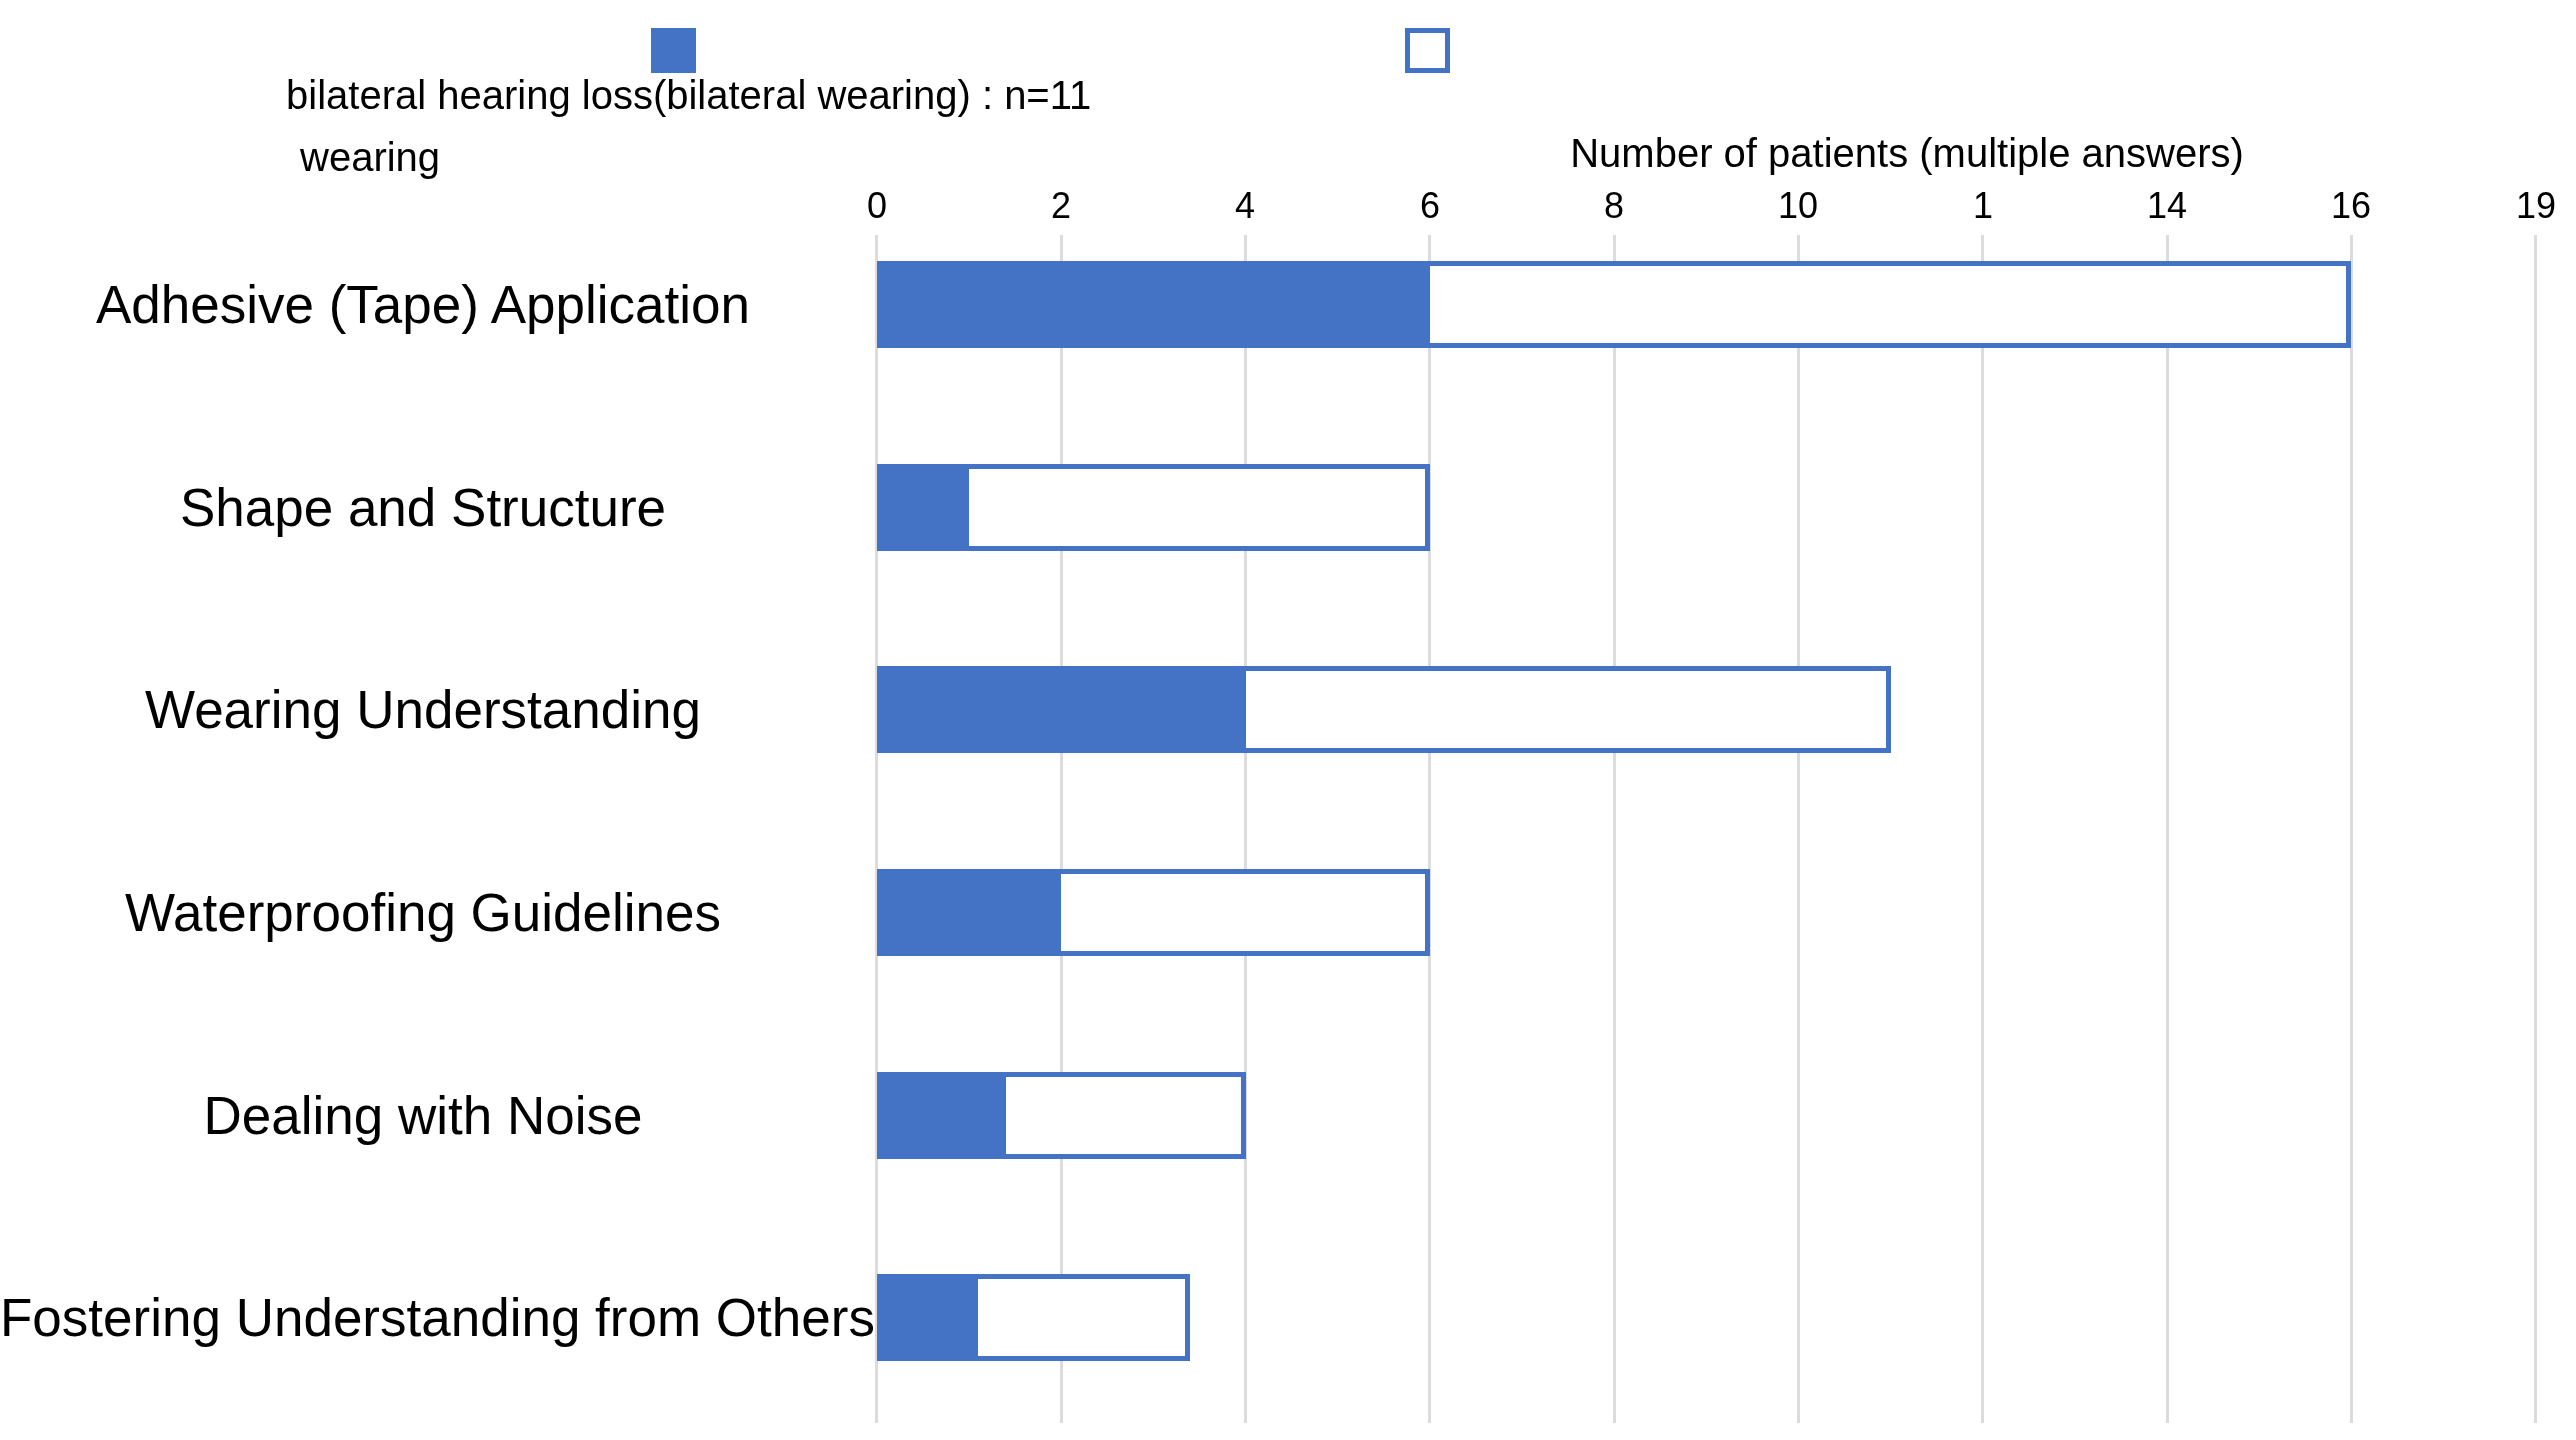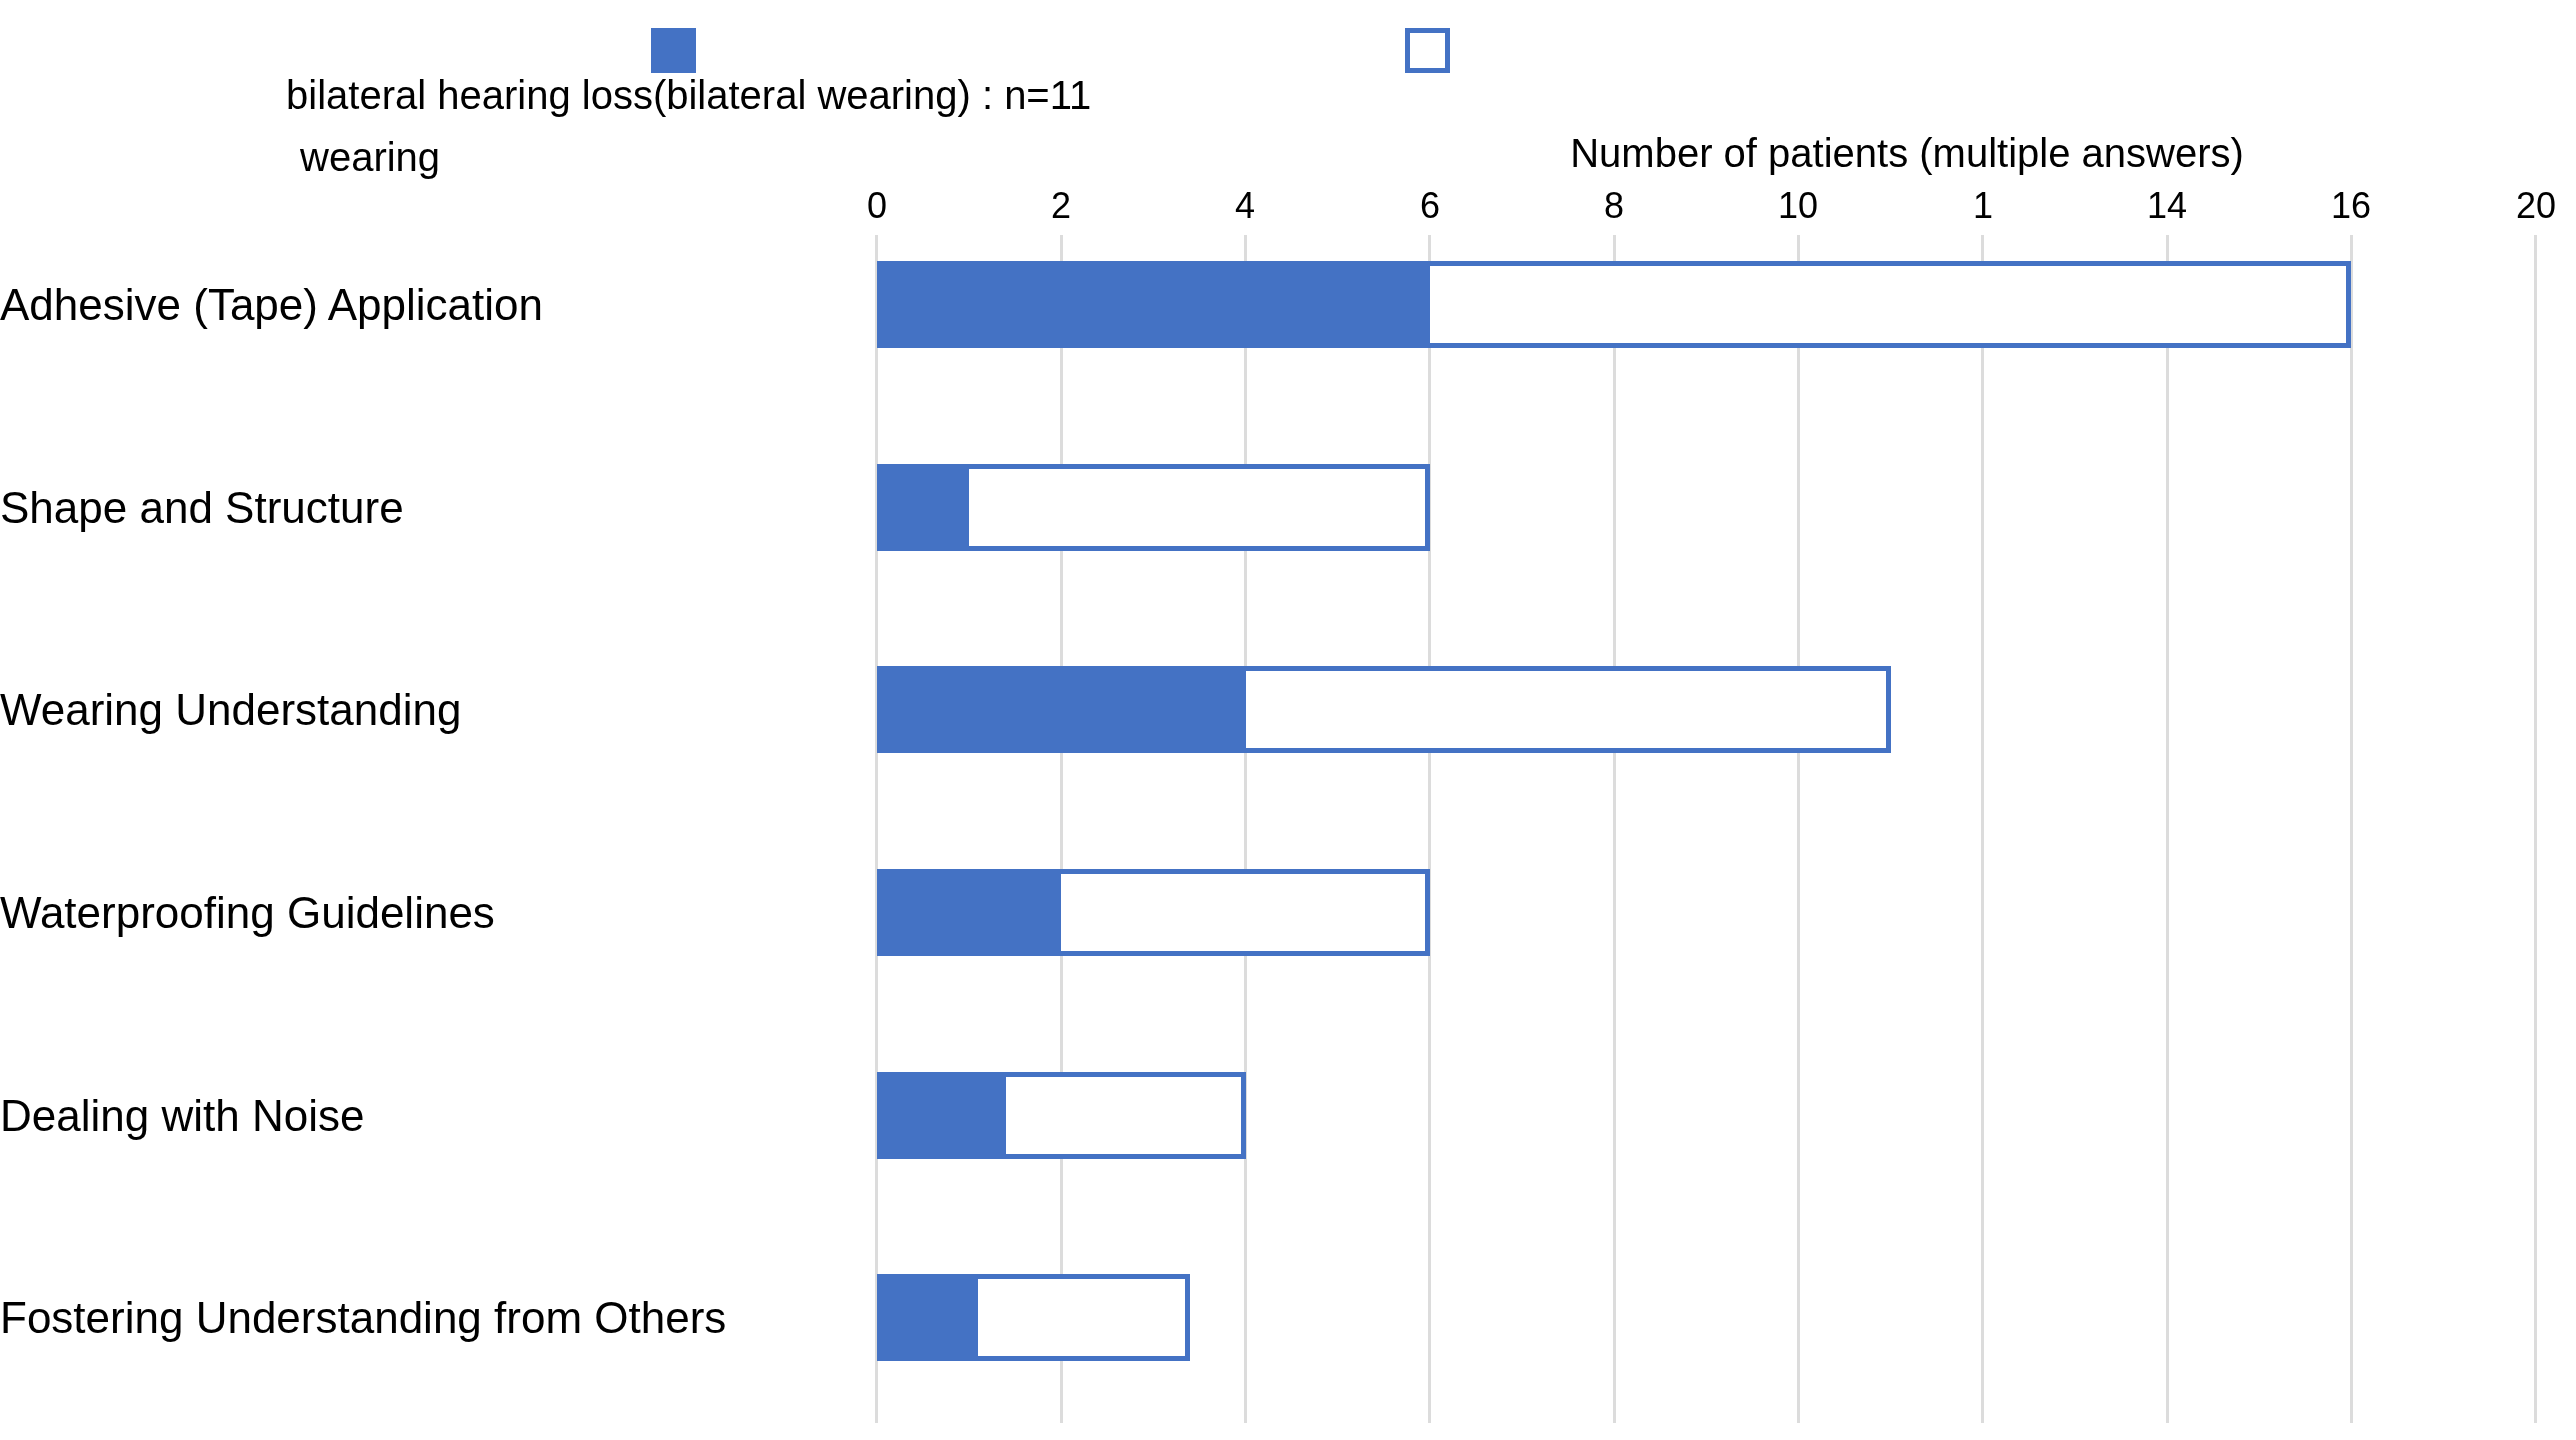--- a/index.html
+++ b/index.html
@@ -31,21 +31,21 @@
   .bar-row {
     position: absolute; left: 877px; height: 87px;
     box-sizing: border-box; background: #ffffff;
     border: 5px solid #4472C4;
   }
   .bar-fill { position: absolute; left: -5px; top: -5px; bottom: -5px; background: #4472C4; }
 
   
   .cat-label {
     position: absolute; left: 0; width: 846px; height: 87px;
-    text-align: left; font-size: 44px; line-height: 87px; white-space: nowrap;
+    text-align: center; font-size: 53px; line-height: 87px; white-space: nowrap;
   }
 </style>
 </head>
 <body>
 
 <div class="chart">
 
   <div class="legend-item first">
     <span class="swatch filled"></span>
     <span class="legend-label">bilateral hearing loss(bilateral wearing) : n=11</span>
@@ -70,21 +70,21 @@
       <div class="x-tick" style="left: 1614px;">8</div>
       <div class="gridline" style="left: 1797px; background: rgb(220, 220, 220);"></div>
       <div class="x-tick" style="left: 1798px;">10</div>
       <div class="gridline" style="left: 1981px; background: rgb(220, 220, 220);"></div>
       <div class="x-tick" style="left: 1983px;">1</div>
       <div class="gridline" style="left: 2166px; background: rgb(220, 220, 220);"></div>
       <div class="x-tick" style="left: 2167px;">14</div>
       <div class="gridline" style="left: 2350px; background: rgb(220, 220, 220);"></div>
       <div class="x-tick" style="left: 2351px;">16</div>
       <div class="gridline" style="left: 2534px; background: rgb(220, 220, 220);"></div>
-      <div class="x-tick" style="left: 2536px;">20</div>
+      <div class="x-tick" style="left: 2536px;">19</div>
     </div>
 
   <div id="plot-layer">
       <div class="bar-row" style="top: 261px; width: 1474px; border-color: rgb(68, 114, 196);">
         <div class="bar-fill" style="width: 553px; background: rgb(68, 114, 196);"></div>
       </div>
       <div class="bar-row" style="top: 464px; width: 553px; border-color: rgb(68, 114, 196);">
         <div class="bar-fill" style="width: 92px; background: rgb(68, 114, 196);"></div>
       </div>
       <div class="bar-row" style="top: 666px; width: 1014px; border-color: rgb(68, 114, 196);">

